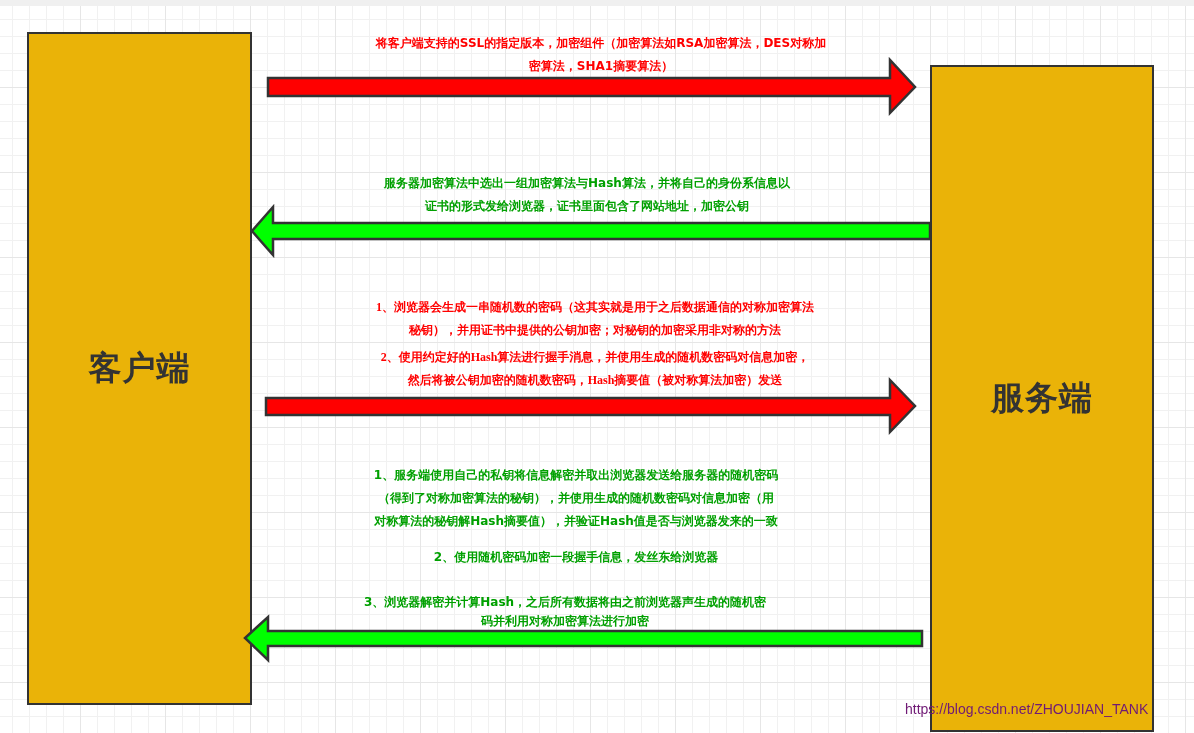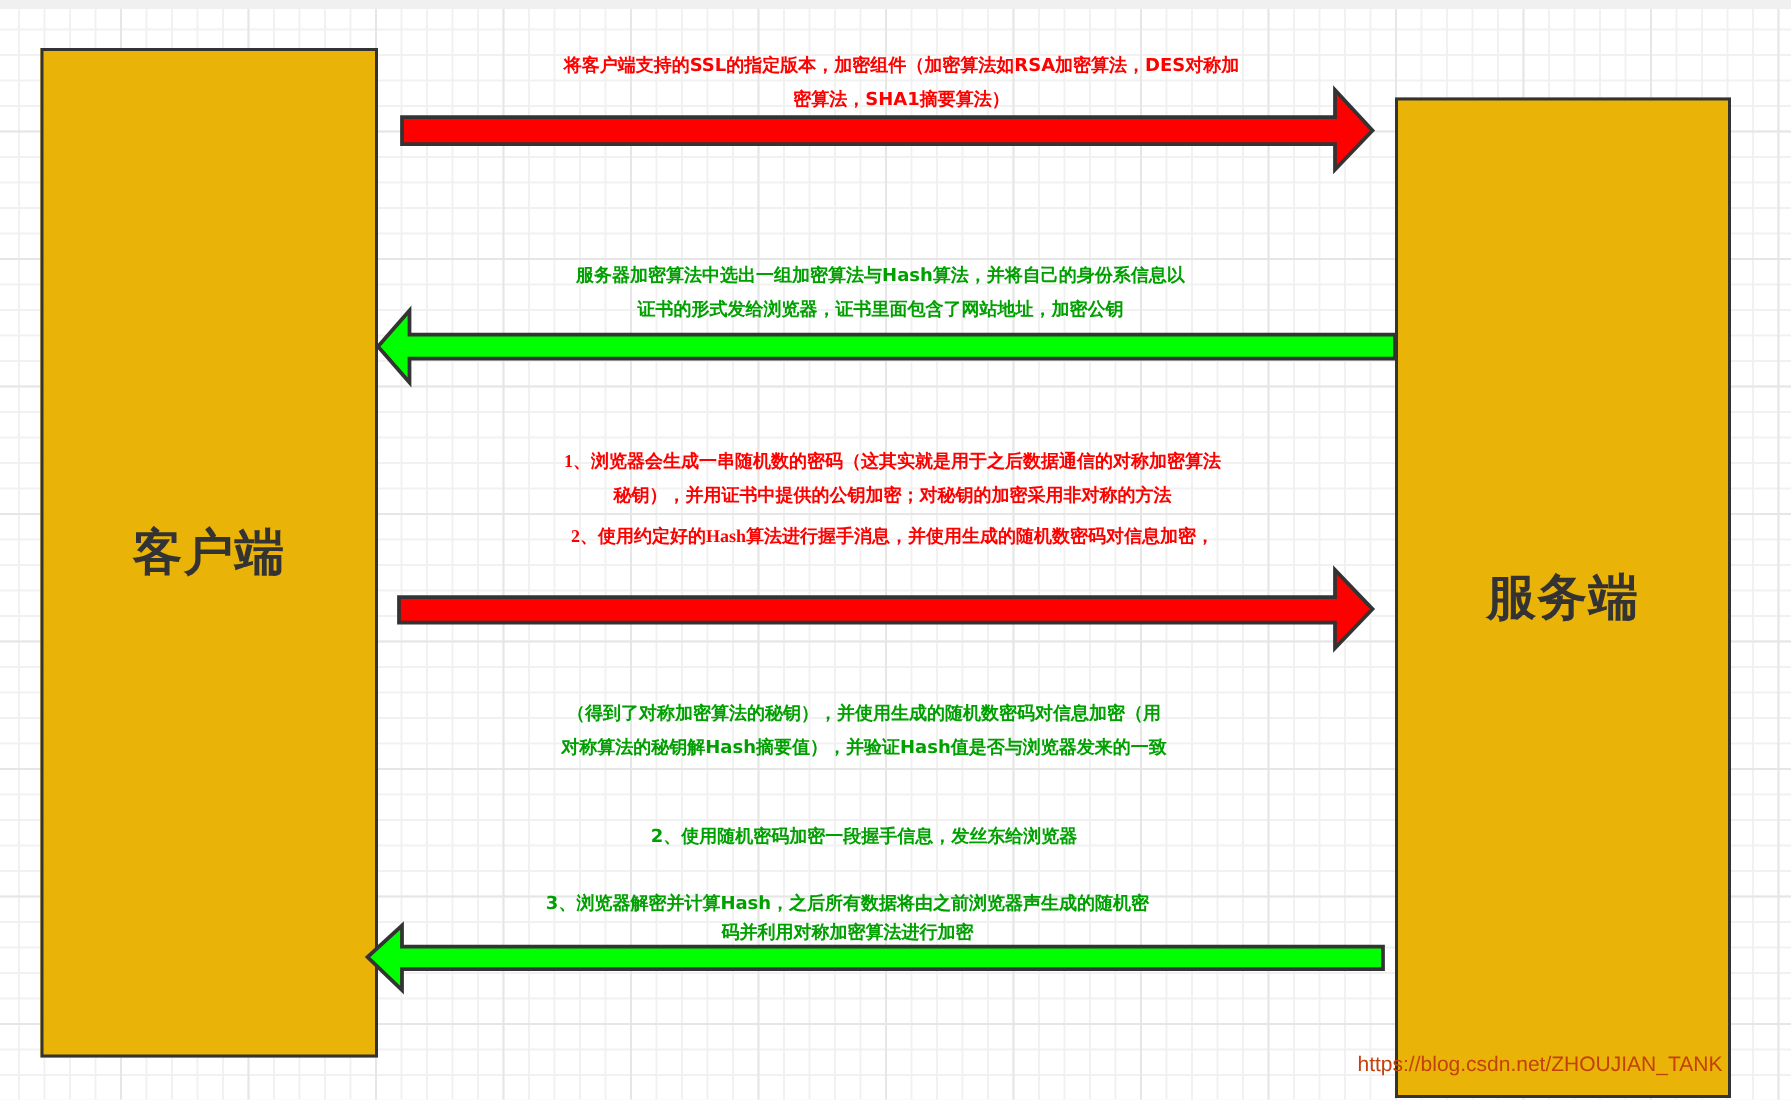--- a/index.html
+++ b/index.html
@@ -22,21 +22,21 @@
     }
     .box-label { font-size:33px; font-weight:bold; color:#333; letter-spacing:1px; }
     .msg {
       position:absolute; font-weight:bold; font-size:12px; line-height:23px; text-align:center;
       white-space:nowrap;
     }
     .red { color:#ff0000; }
     .green { color:#00a000; }
     svg.arrow { position:absolute; overflow:visible; }
     .watermark {
-      position:absolute; left:905px; top:701px; font-size:14px; color:#c2410c;
+      position:absolute; left:905px; top:701px; font-size:14px; color:#701a75;
       font-family: "Liberation Sans", sans-serif; white-space:nowrap;
     }
   </style>
 </head>
 <body>
 
 <div class="topbar"></div>
 
 <div class="box" style="left:27px; top:32px; width:225px; height:673px;">
   <span class="box-label">客户端</span>
@@ -61,27 +61,29 @@
 </div>
 
 <svg class="arrow" width="1194" height="733" style="left:0;top:0;">
   <polygon points="930,223 273,223 273,207 252,231 273,255 273,239 930,239" fill="#00ff00" stroke="#333" stroke-width="2.5" stroke-linejoin="miter"></polygon>
 </svg>
 
 <div class="msg red" style="left:252px; top:296px; width:686px;font-family:Liberation Serif, serif;">
   <div>1、浏览器会生成一串随机数的密码（这其实就是用于之后数据通信的对称加密算法</div>
   <div>秘钥），并用证书中提供的公钥加密；对秘钥的加密采用非对称的方法</div>
   <div style="margin-top:4px;">2、使用约定好的Hash算法进行握手消息，并使用生成的随机数密码对信息加密，</div>
+  <div>然后将被公钥加密的随机数密码，Hash摘要值（被对称算法加密）发送</div>
 </div>
 
 <svg class="arrow" width="1194" height="733" style="left:0;top:0;">
   <polygon points="266,398 890,398 890,380 915,406 890,432 890,415 266,415" fill="#ff0000" stroke="#333" stroke-width="2.5" stroke-linejoin="miter"></polygon>
 </svg>
 
 <div class="msg green" style="left:256px; top:464px; width:640px;">
+  <div>1、服务端使用自己的私钥将信息解密并取出浏览器发送给服务器的随机密码</div>
   <div>（得到了对称加密算法的秘钥），并使用生成的随机数密码对信息加密（用</div>
   <div>对称算法的秘钥解Hash摘要值），并验证Hash值是否与浏览器发来的一致</div>
 </div>
 <div class="msg green" style="left:256px; top:546px; width:640px;">
   <div>2、使用随机密码加密一段握手信息，发丝东给浏览器</div>
 </div>
 <div class="msg green" style="left:240px; top:591px; width:650px;">
   <div>3、浏览器解密并计算Hash，之后所有数据将由之前浏览器声生成的随机密</div>
   <div style="margin-top:-4px;">码并利用对称加密算法进行加密</div>
 </div>

